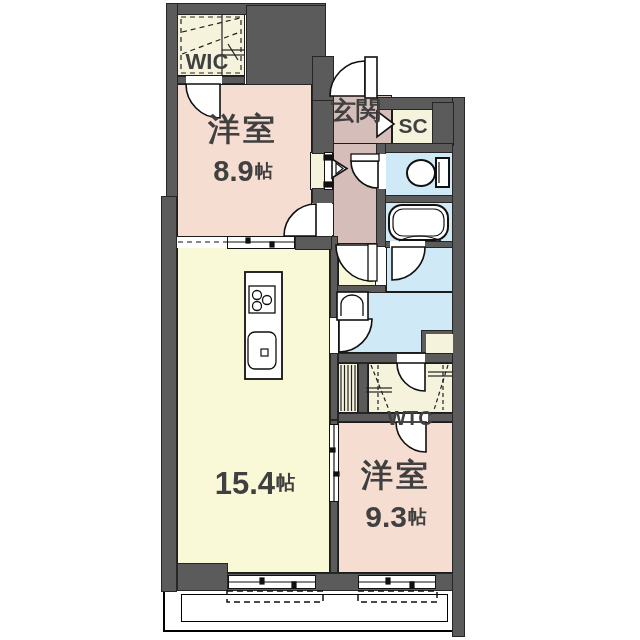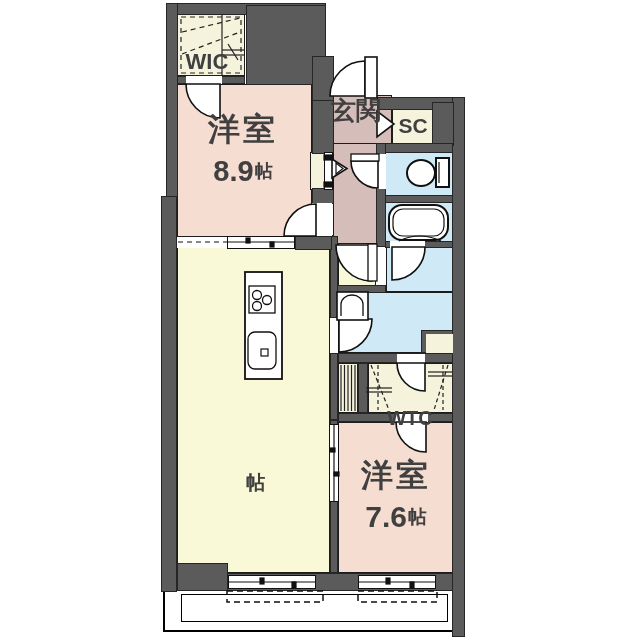--- a/index.html
+++ b/index.html
@@ -202,22 +202,23 @@
   <div class="lbl" style="left:181px;top:154px;width:124px;height:34px;font-size:29px;">
     <span>8.9</span>
       <span class="unit">帖</span>
   </div>
 
   <div class="lbl" style="left:327px;top:96px;width:58px;height:28px;font-size:25px;">玄関</div>
   <div class="lbl" style="left:393px;top:112px;width:40px;height:26px;font-size:21px;">SC</div>
   <div class="lbl" style="left:383px;top:383px;width:54px;height:24px;font-size:20px;margin-top:23px;">WTC</div>
 
   <div class="lbl" style="left:190px;top:464px;width:130px;height:38px;font-size:31px;">
+    <span>15.4</span>
       <span class="unit">帖</span>
   </div>
 
   <div class="lbl" style="left:352px;top:456px;width:88px;height:38px;font-size:32px;letter-spacing:3px;">洋室</div>
   <div class="lbl" style="left:350px;top:498px;width:92px;height:38px;font-size:30px;">
-    <span>7.6</span>
+    <span>9.3</span>
       <span class="unit">帖</span>
   </div>
 
 </div>
 
 </body></html>

